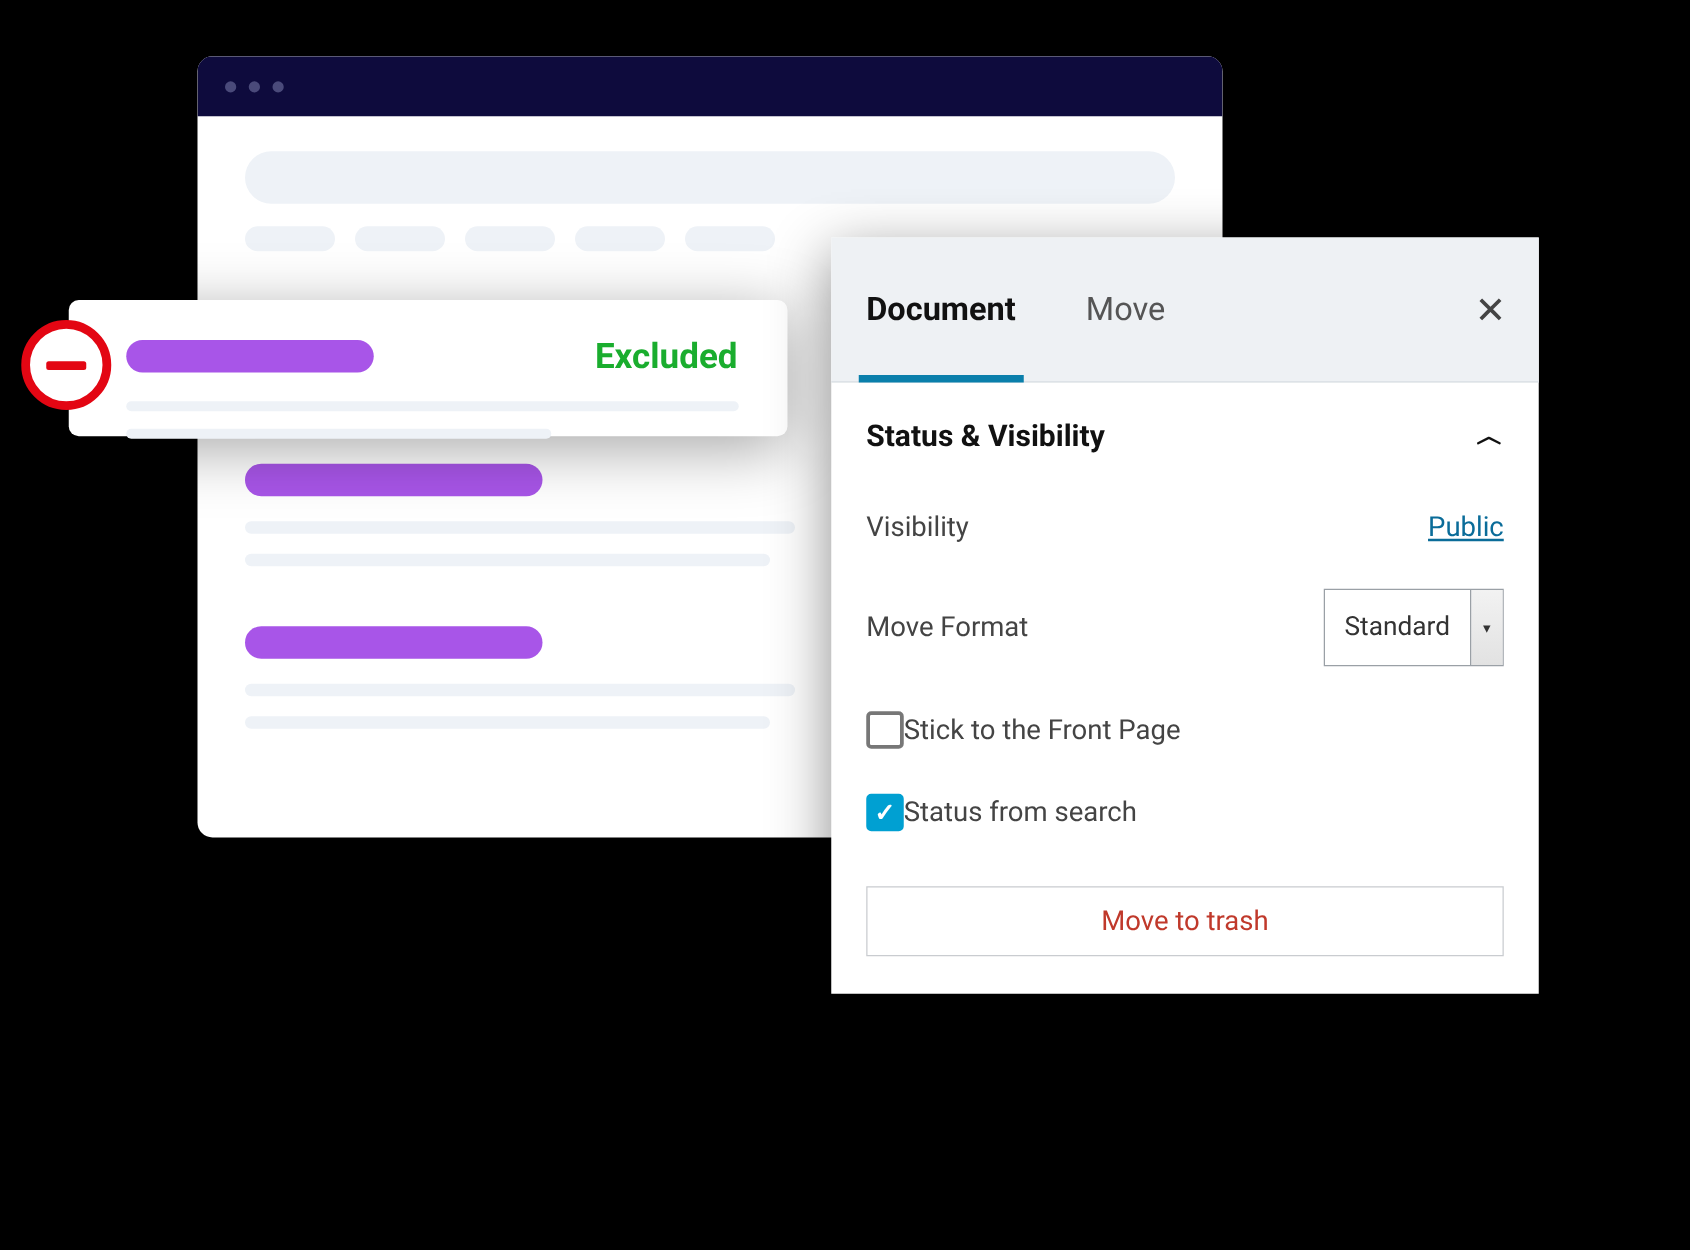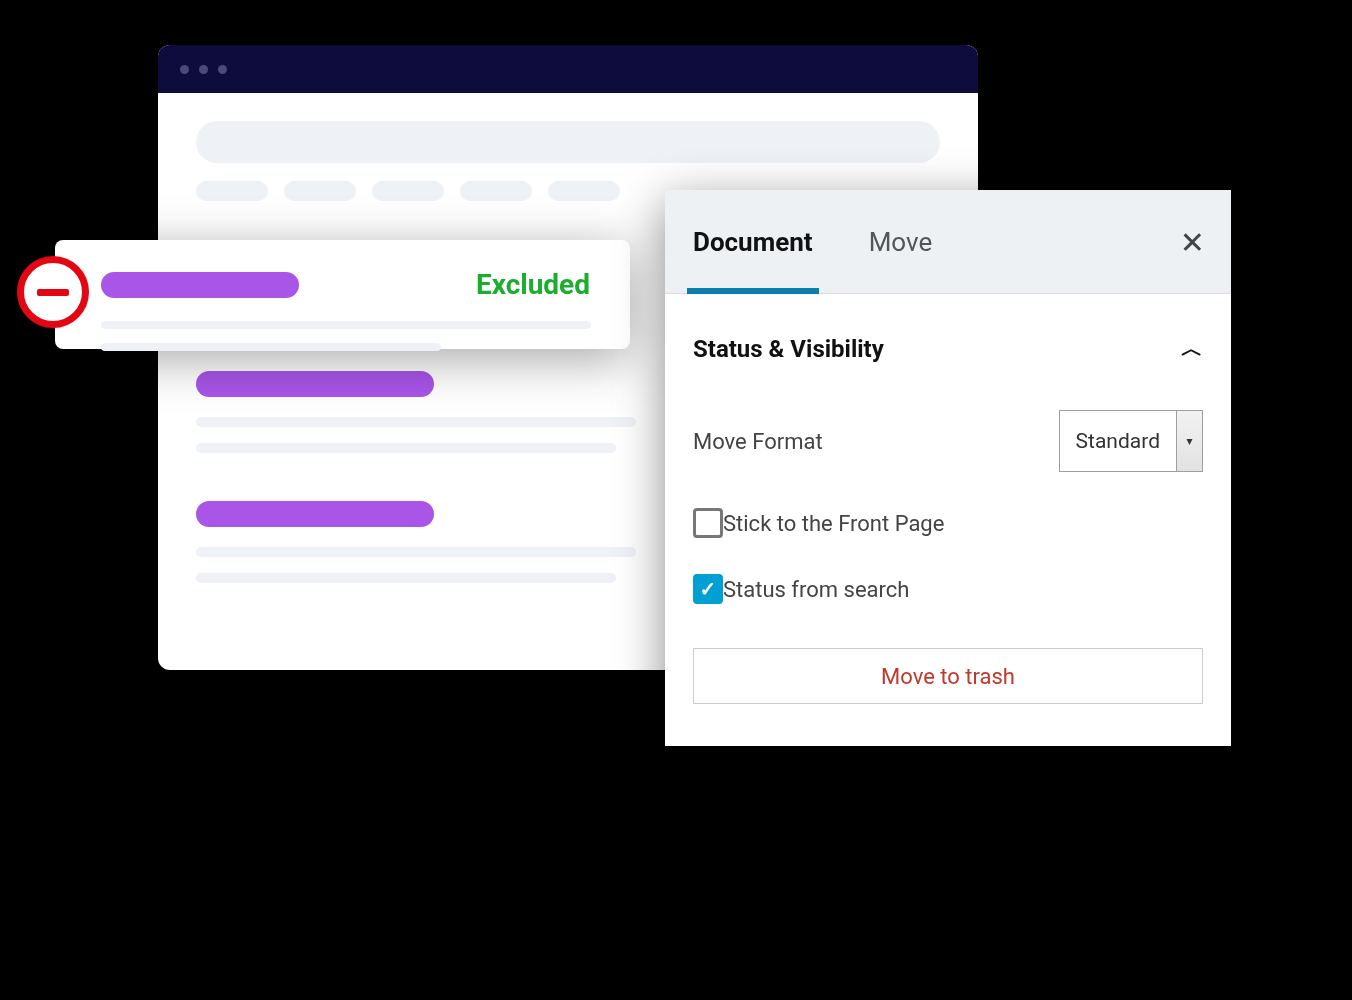--- a/index.html
+++ b/index.html
@@ -93,21 +93,21 @@
   
   .sidebar-panel {
     position: absolute;
     left: 665px;
     top: 190px;
     width: 566px;
     background: #fff;
     box-shadow: 0 12px 45px rgba(0,0,0,0.45);
   }
   .tabs-row {
-    height: 104px;
+    height: 116px;
     background: #eef1f4;
     border-bottom: 1px solid #d8dde2;
     display: flex;
     align-items: stretch;
     padding: 0 28px;
     gap: 56px;
     position: relative;
   }
   .tab {
     display: flex;
@@ -131,21 +131,21 @@
     position: absolute;
     right: 26px;
     top: 50%;
     transform: translateY(-50%);
     font-size: 30px;
     color: #444;
     cursor: pointer;
   }
 
   .section {
-    padding: 12px 28px;
+    padding: 0 28px;
   }
   .section-head {
     display: flex;
     justify-content: space-between;
     align-items: center;
     padding: 28px 0;
     font-size: 24px;
     font-weight: 700;
     color: #111;
   }
@@ -269,20 +269,24 @@
     <div class="tab">Move</div>
     <div class="close-x">✕</div>
   </div>
 
   <div class="section">
     <div class="section-head">
       <span>Status &amp; Visibility</span>
       <span class="chevron">︿</span>
     </div>
 
+    <div class="row">
+      <span>Visibility</span>
+      <span class="link-val">Public</span>
+    </div>
 
 
     <div class="row">
       <span>Move Format</span>
       <div class="select-box">
         <div class="select-main">Standard</div>
         <div class="select-arrow">▾</div>
       </div>
     </div>
 

